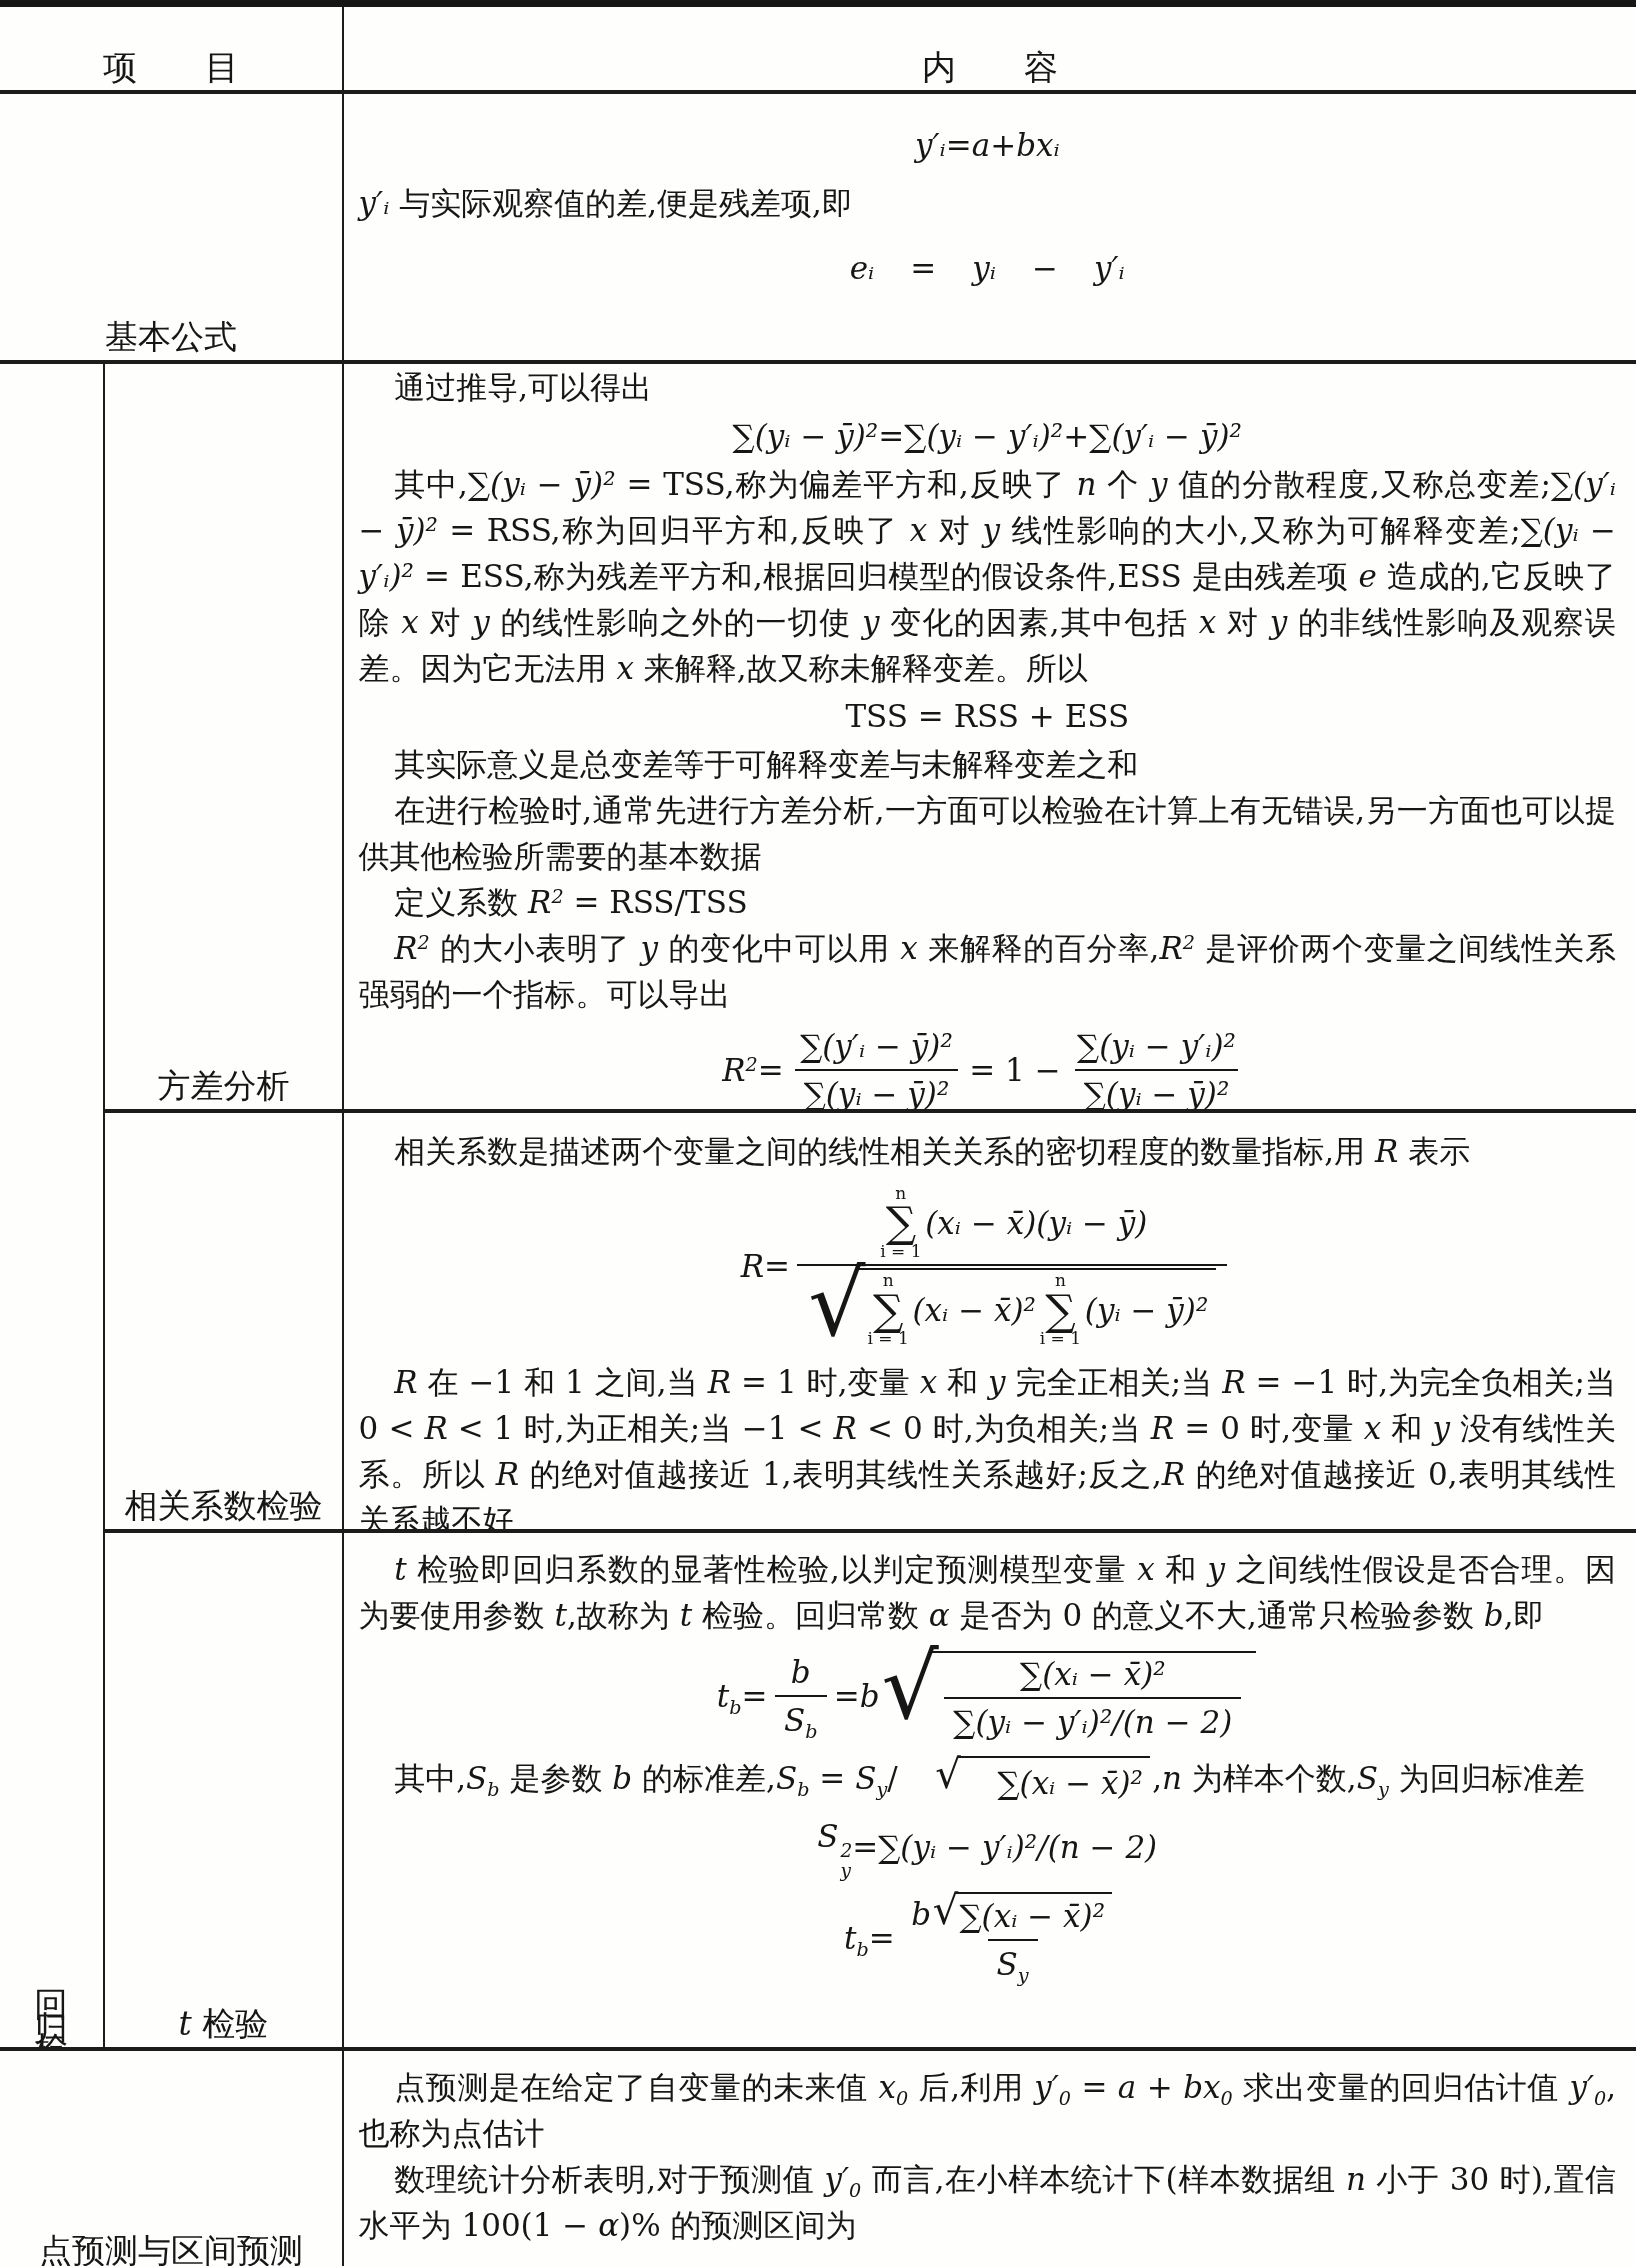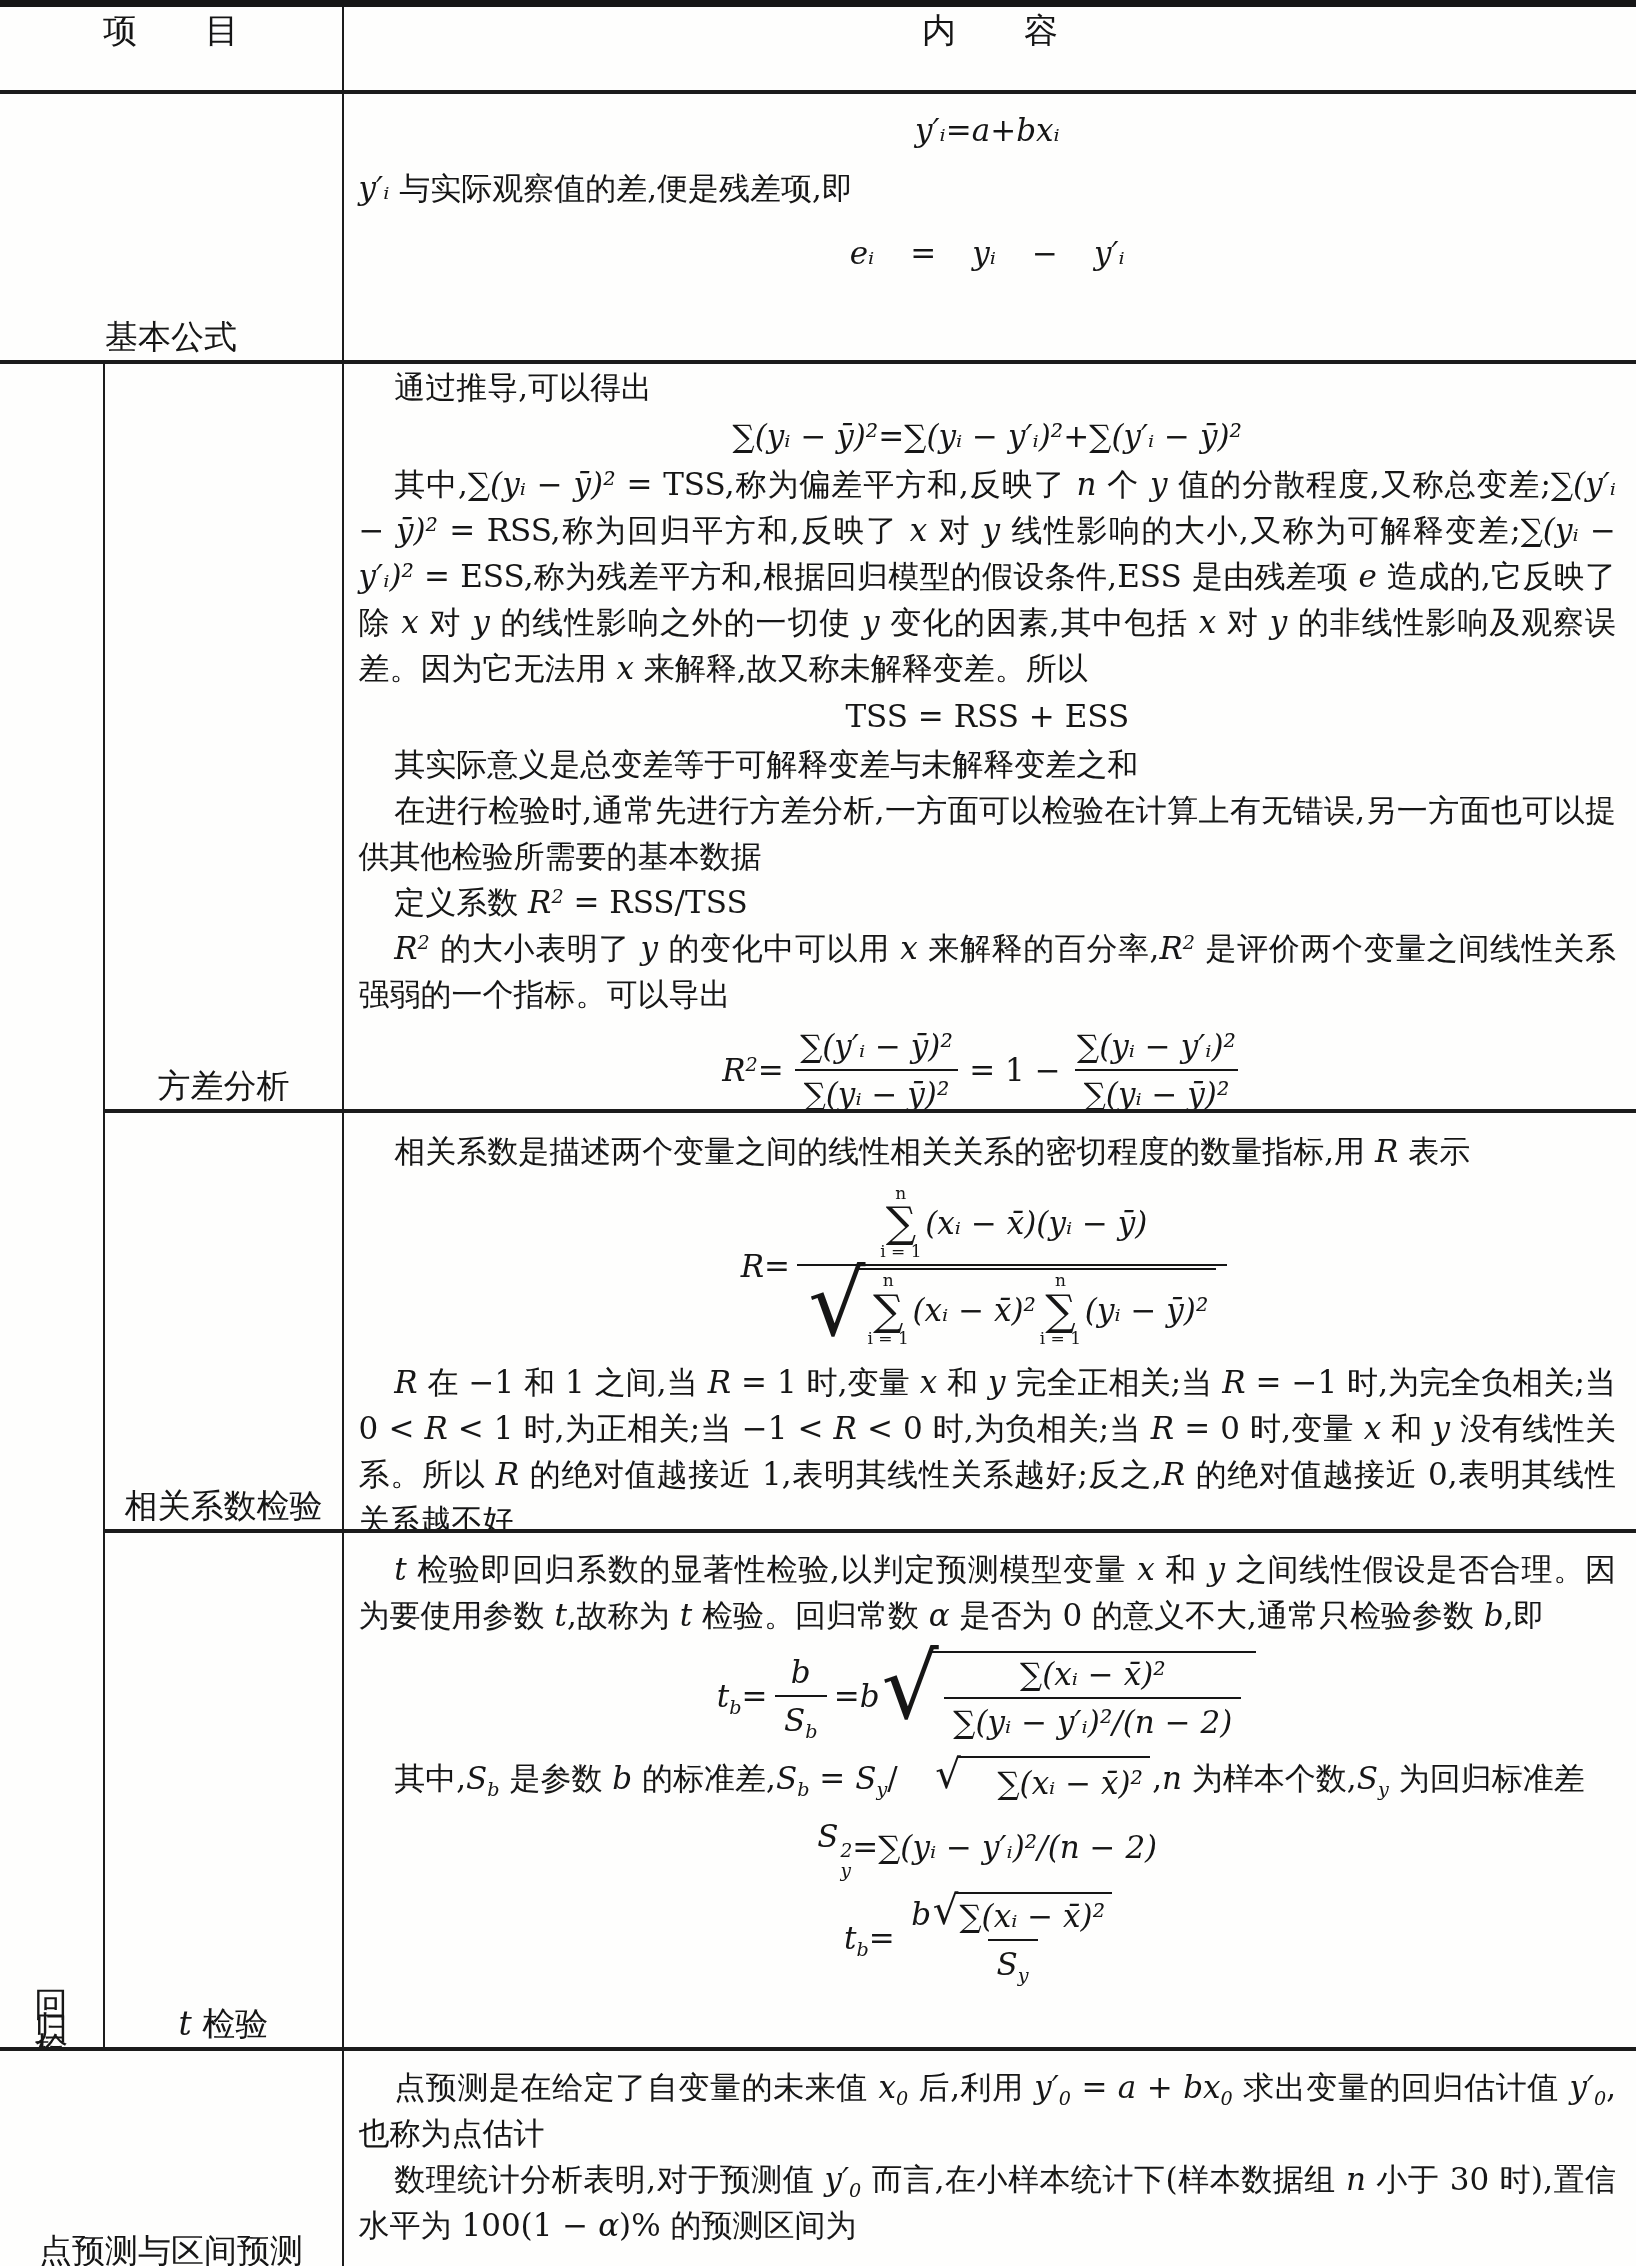--- a/index.html
+++ b/index.html
@@ -18,21 +18,21 @@
     grid-template-columns:105px 239px 1292px;
     grid-template-rows:87px 270px 749px 420px 518px 223px;
     width:1636px;height:2267px;
     border-top:7.3px solid #161616;
     box-sizing:border-box;
   }
   .cell{box-sizing:border-box;overflow:hidden;}
   .hb{border-bottom:4.6px solid #1c1c1c;}
   .vr{border-right:2.7px solid #1c1c1c;}
   .lab{display:flex;align-items:flex-end;justify-content:center;font-size:33px;text-align:center;}
-  .hdr{display:flex;align-items:flex-start;justify-content:center;font-size:34px;}
+  .hdr{display:flex;align-items:flex-end;justify-content:center;font-size:34px;}
   .content{padding:9.1px 20px 0 14.6px;text-align:justify;}
   .p{text-indent:1.15em;margin:0;}
   .p0{text-indent:0;margin:0;}
   .fline{display:flex;justify-content:center;align-items:center;margin:5.5px 0;text-indent:0;}
   .vert{writing-mode:vertical-rl;text-orientation:upright;letter-spacing:0.62em;font-size:34px;}
   
   .mf{font-style:italic;}
   sup{font-size:0.62em;vertical-align:0.5em;line-height:0;}
   sub{font-size:0.62em;vertical-align:-0.35em;line-height:0;}
   .mfrac{display:inline-flex;flex-direction:column;align-items:center;vertical-align:middle;margin:0 7.3px;line-height:1.3;}
@@ -55,21 +55,21 @@
     <div class="cell hdr hb vr" style="grid-column:1/3;grid-row:1;">
       <span>项　　目</span>
     </div>
     <div class="cell hdr hb" style="grid-column:3;grid-row:1;">
       <span>内　　容</span>
     </div>
 
     <div class="cell lab hb vr" style="grid-column:1/3;grid-row:2;">
       <span>基本公式</span>
     </div>
-    <div class="cell hb content" style="grid-column:3;grid-row:2;padding-top:7px;">
+    <div class="cell hb content" style="grid-column:3;grid-row:2;padding-top:22px;">
       <div class="fline">
           <span class="mf">y′ᵢ</span>
           <span> = </span>
           <span class="mf">a</span>
           <span> + </span>
           <span class="mf">bxᵢ</span>
         </div>
       <div class="p0" style="margin-top:12.8px;"><span class="mf">y′ᵢ</span><span> 与实际观察值的差,便是残差项,即</span></div>
       <div class="fline" style="margin-top:18.3px;gap:36px;">
           <span class="mf">eᵢ</span>

